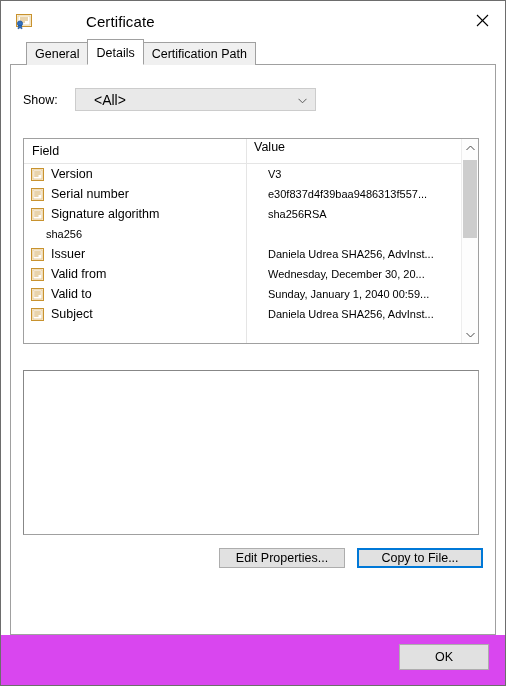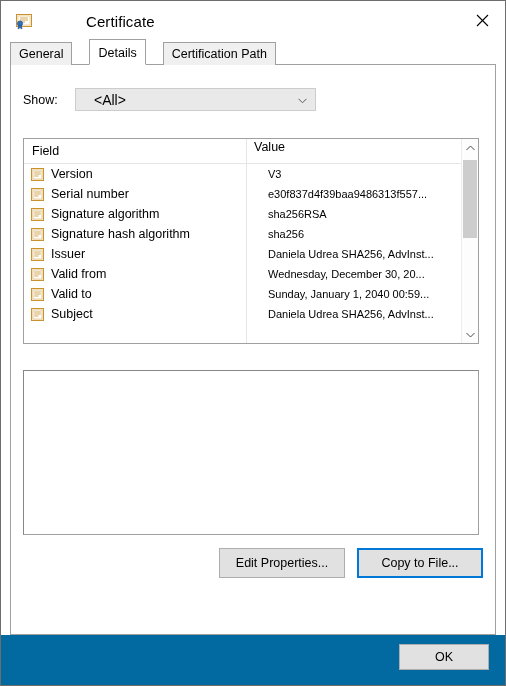--- a/index.html
+++ b/index.html
@@ -64,25 +64,24 @@
     justify-content: center;
     cursor: default;
   }
   .close-btn svg { display: block; }
 
   
   .tabstrip {
     flex: 0 0 auto;
     height: 24px;
     position: relative;
-    margin-left: 9px;
+    margin-left: 25px;
     display: flex;
     align-items: flex-end;
     z-index: 3;
-    gap: 18px;
   }
   .tab {
     font-size: 12.5px;
     padding: 4px 8px 4px 8px;
     height: 23px;
     box-sizing: border-box;
     background: #f0f0f0;
     border: 1px solid #a0a0a0;
     border-bottom: none;
     margin-right: -1px;
@@ -292,21 +291,21 @@
   }
 
   
   .actions {
     position: absolute;
     right: 12px;
     top: 483px;
     display: flex;
   }
   .btn {
-    height: 30px;
+    height: 20px;
     min-width: 126px;
     background: #e1e1e1;
     border: 1px solid #adadad;
     box-sizing: border-box;
     font-size: 12.5px;
     font-family: "Liberation Sans", sans-serif;
     color: #000;
     display: flex;
     align-items: center;
     justify-content: center;
@@ -314,21 +313,21 @@
     padding: 0 8px;
   }
   .btn + .btn { margin-left: 12px; }
   .btn.focused {
     border: 2px solid #0078d7;
   }
 
   
   .footer {
     flex: 1 1 auto;
-    background: #0369a1;
+    background: #d946ef;
     position: relative;
   }
   .ok-btn {
     position: absolute;
     right: 16px;
     top: 9px;
     width: 90px;
     height: 26px;
     background: #e1e1e1;
     border: 1px solid #adadad;
@@ -428,30 +427,20 @@
                     <rect x="2" y="2" width="9" height="9" fill="#ffffff" stroke="#ddb878" stroke-width="0.7"></rect>
                     <line x1="3.2" y1="4" x2="9.8" y2="4" stroke="#c8922e" stroke-width="0.8"></line>
                     <line x1="3.2" y1="6" x2="9.8" y2="6" stroke="#c8922e" stroke-width="0.8"></line>
                     <line x1="3.2" y1="8" x2="7.5" y2="8" stroke="#c8922e" stroke-width="0.8"></line>
                   </svg></span>
                 <span class="fld-name">Signature algorithm</span>
               </div>
               <div class="cell-value">sha256RSA</div>
             </div>
             <div class="row">
-              <div class="cell-field">
-                <span class="fld-icon"><svg width="13" height="13" viewBox="0 0 13 13">
-                    <rect x="0.5" y="0.5" width="12" height="12" fill="#fbf0d9" stroke="#c8922e" stroke-width="1"></rect>
-                    <rect x="2" y="2" width="9" height="9" fill="#ffffff" stroke="#ddb878" stroke-width="0.7"></rect>
-                    <line x1="3.2" y1="4" x2="9.8" y2="4" stroke="#c8922e" stroke-width="0.8"></line>
-                    <line x1="3.2" y1="6" x2="9.8" y2="6" stroke="#c8922e" stroke-width="0.8"></line>
-                    <line x1="3.2" y1="8" x2="7.5" y2="8" stroke="#c8922e" stroke-width="0.8"></line>
-                  </svg></span>
-                <span class="fld-name">Signature hash algorithm</span>
-              </div>
               <div class="cell-value">sha256</div>
             </div>
             <div class="row">
               <div class="cell-field">
                 <span class="fld-icon"><svg width="13" height="13" viewBox="0 0 13 13">
                     <rect x="0.5" y="0.5" width="12" height="12" fill="#fbf0d9" stroke="#c8922e" stroke-width="1"></rect>
                     <rect x="2" y="2" width="9" height="9" fill="#ffffff" stroke="#ddb878" stroke-width="0.7"></rect>
                     <line x1="3.2" y1="4" x2="9.8" y2="4" stroke="#c8922e" stroke-width="0.8"></line>
                     <line x1="3.2" y1="6" x2="9.8" y2="6" stroke="#c8922e" stroke-width="0.8"></line>
                     <line x1="3.2" y1="8" x2="7.5" y2="8" stroke="#c8922e" stroke-width="0.8"></line>

